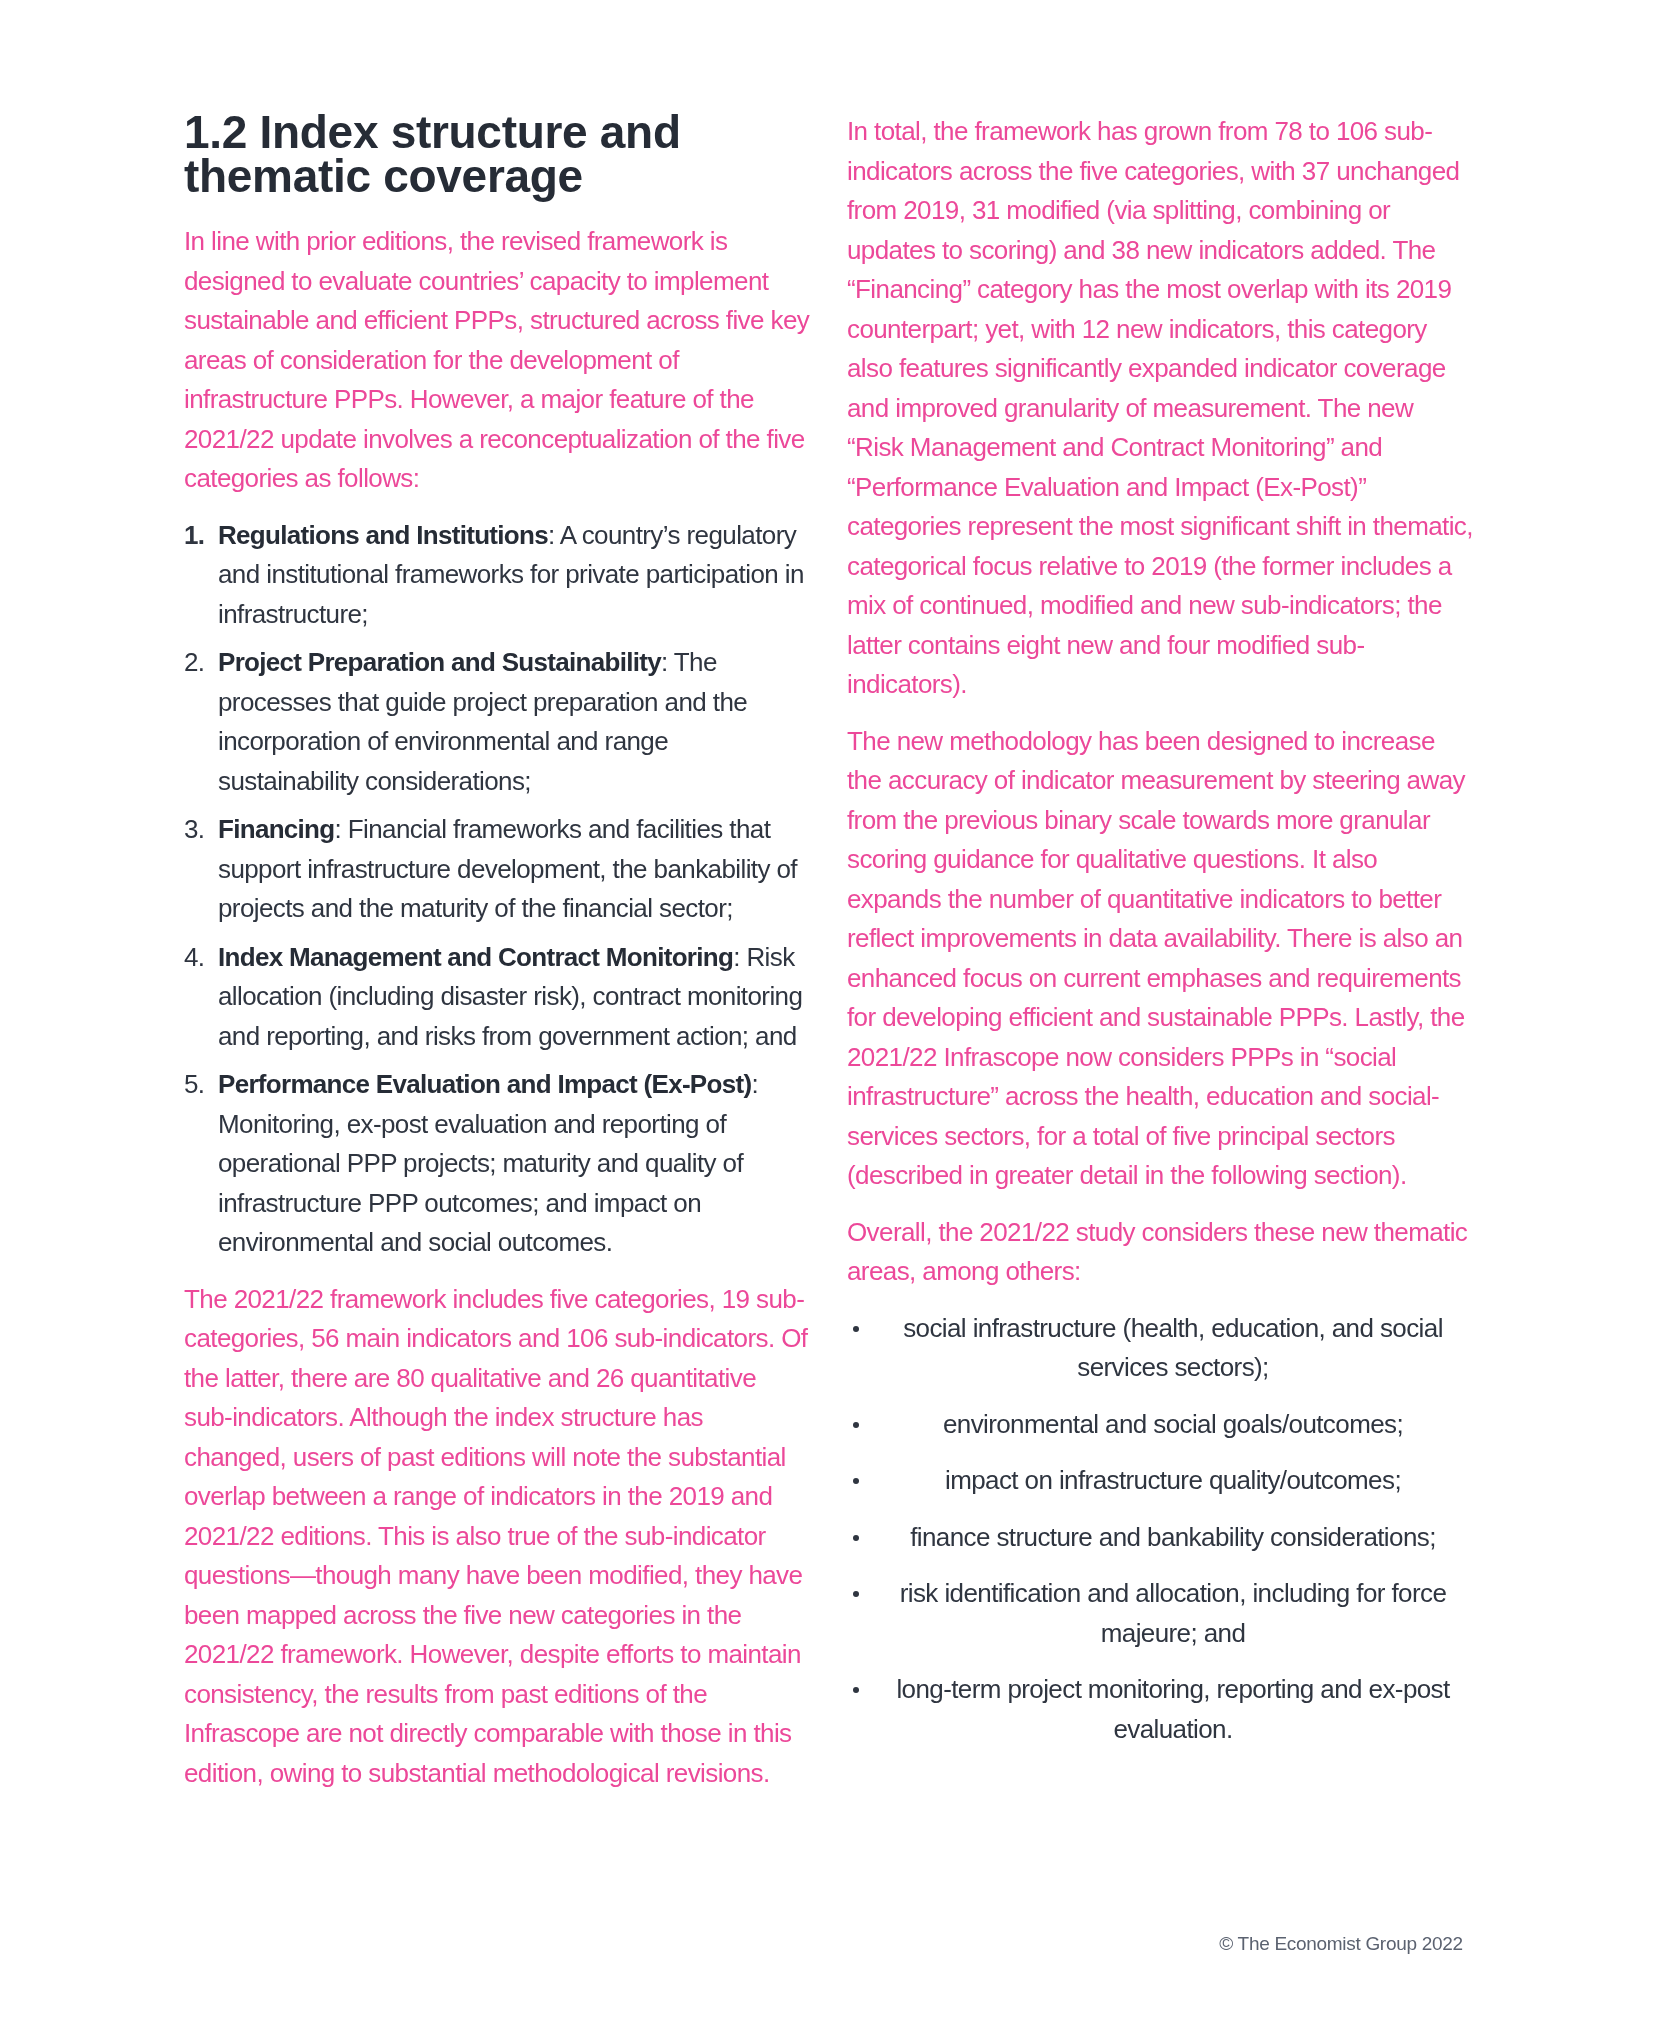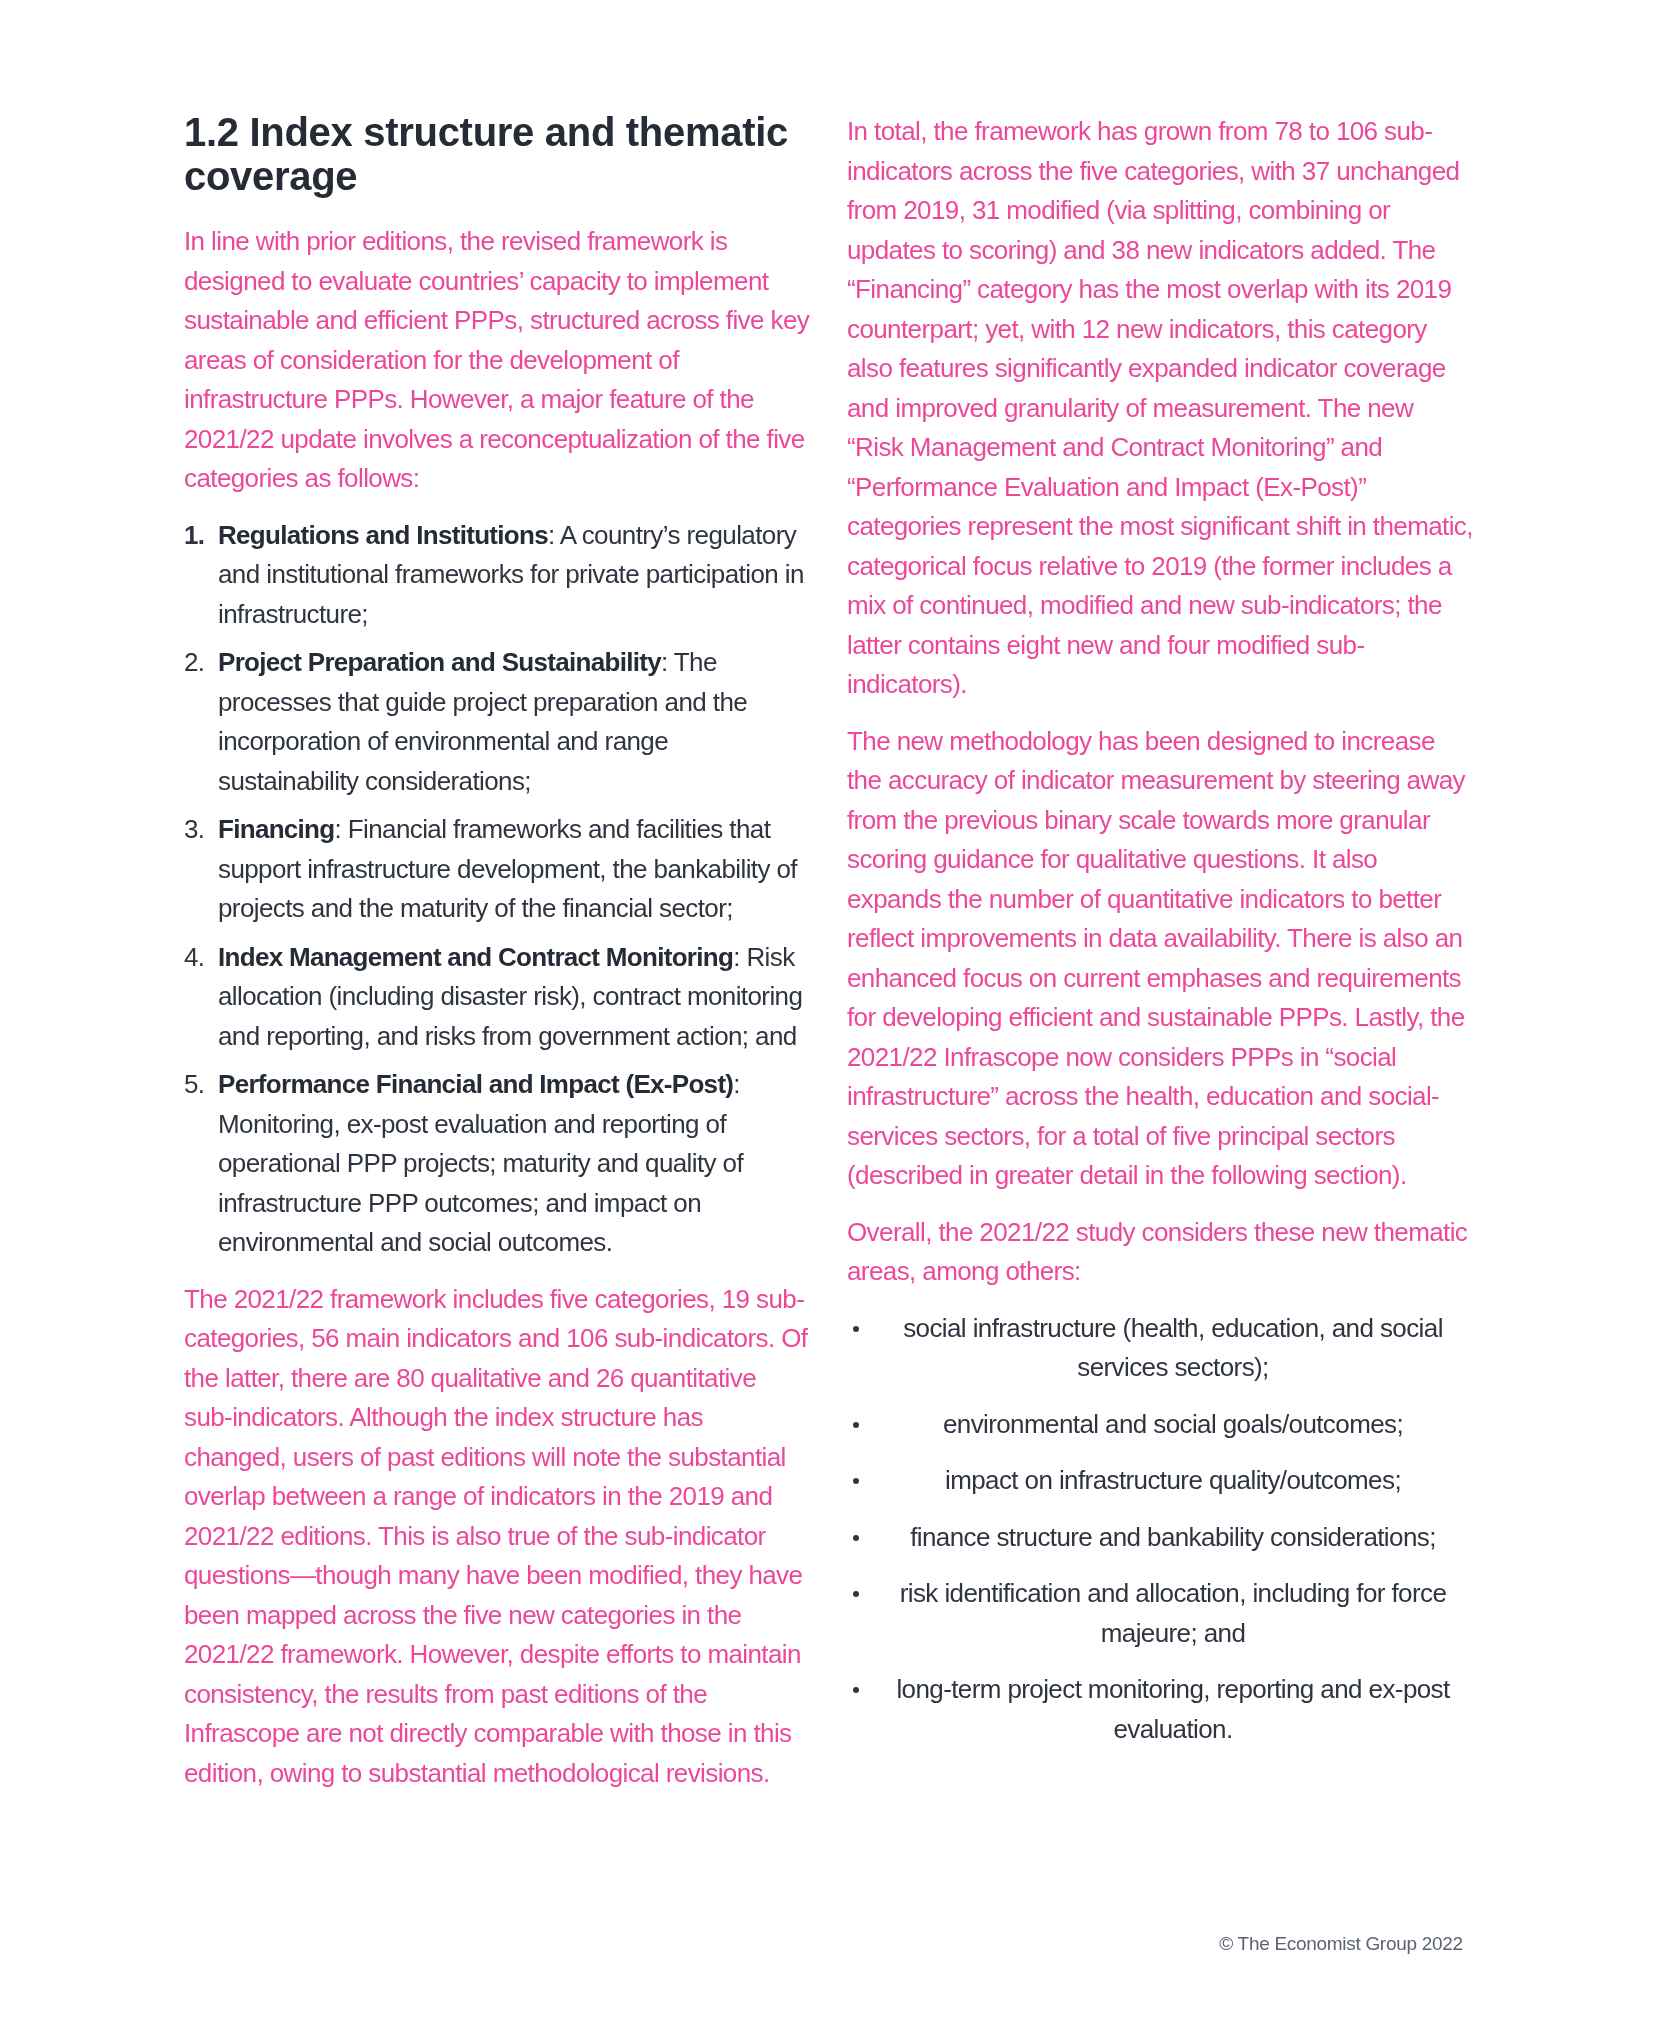--- a/index.html
+++ b/index.html
@@ -11,21 +11,21 @@
       overflow: hidden;
     }
     .page { position: absolute; left: 0; top: 0; width: 1672px; height: 2032px; }
     .col { position: absolute; top: 110px; }
     .col-left { left: 184px; width: 626px; }
     .col-right { left: 847px; width: 626px; top: 112px; }
 
     .heading {
       font-family: "Liberation Sans", sans-serif;
       font-weight: 700;
-      font-size: 40px;
+      font-size: 46px;
       line-height: 44px;
       color: #262c36;
       letter-spacing: -0.3px;
       margin-bottom: 24px;
     }
     .para {
       font-size: 26px;
       line-height: 39.5px;
       letter-spacing: -0.6px;
       margin-bottom: 17px;
@@ -89,21 +89,21 @@
       <li>
         <span class="num">2.</span><span class="term">Project Preparation and Sustainability</span><span>: The processes that guide project preparation and the incorporation of environmental and range sustainability considerations;</span>
       </li>
       <li>
         <span class="num">3.</span><span class="term">Financing</span><span>: Financial frameworks and facilities that support infrastructure development, the bankability of projects and the maturity of the financial sector;</span>
       </li>
       <li>
         <span class="num">4.</span><span class="term">Index Management and Contract Monitoring</span><span>: Risk allocation (including disaster risk), contract monitoring and reporting, and risks from government action; and</span>
       </li>
       <li>
-        <span class="num">5.</span><span class="term">Performance Financial and Impact (Ex-Post)</span><span>: Monitoring, ex-post evaluation and reporting of operational PPP projects; maturity and quality of infrastructure PPP outcomes; and impact on environmental and social outcomes.</span>
+        <span class="num">5.</span><span class="term">Performance Evaluation and Impact (Ex-Post)</span><span>: Monitoring, ex-post evaluation and reporting of operational PPP projects; maturity and quality of infrastructure PPP outcomes; and impact on environmental and social outcomes.</span>
       </li>
     </ol>
 
     <p class="para">The 2021/22 framework includes five categories, 19 sub-categories, 56 main indicators and 106 sub-indicators. Of the latter, there are 80 qualitative and 26 quantitative sub-indicators. Although the index structure has changed, users of past editions will note the substantial overlap between a range of indicators in the 2019 and 2021/22 editions. This is also true of the sub-indicator questions—though many have been modified, they have been mapped across the five new categories in the 2021/22 framework. However, despite efforts to maintain consistency, the results from past editions of the Infrascope are not directly comparable with those in this edition, owing to substantial methodological revisions.</p>
   </div>
 
   <div class="col col-right">
     <p class="para">In total, the framework has grown from 78 to 106 sub-indicators across the five categories, with 37 unchanged from 2019, 31 modified (via splitting, combining or updates to scoring) and 38 new indicators added. The “Financing” category has the most overlap with its 2019 counterpart; yet, with 12 new indicators, this category also features significantly expanded indicator coverage and improved granularity of measurement. The new “Risk Management and Contract Monitoring” and “Performance Evaluation and Impact (Ex-Post)” categories represent the most significant shift in thematic, categorical focus relative to 2019 (the former includes a mix of continued, modified and new sub-indicators; the latter contains eight new and four modified sub-indicators).</p>
     <p class="para">The new methodology has been designed to increase the accuracy of indicator measurement by steering away from the previous binary scale towards more granular scoring guidance for qualitative questions. It also expands the number of quantitative indicators to better reflect improvements in data availability. There is also an enhanced focus on current emphases and requirements for developing efficient and sustainable PPPs. Lastly, the 2021/22 Infrascope now considers PPPs in “social infrastructure” across the health, education and social-services sectors, for a total of five principal sectors (described in greater detail in the following section).</p>
     <p class="para">Overall, the 2021/22 study considers these new thematic areas, among others:</p>

